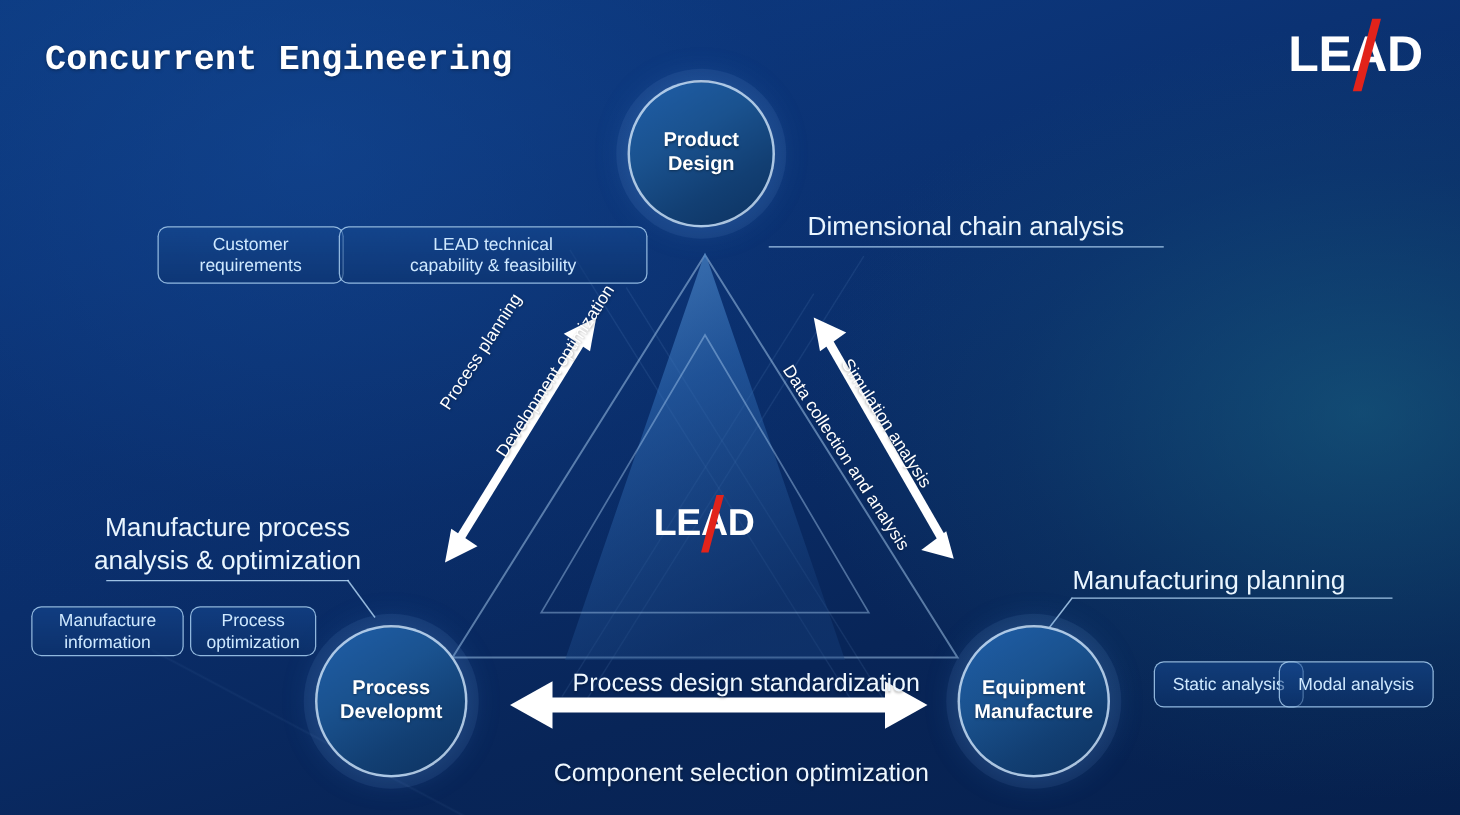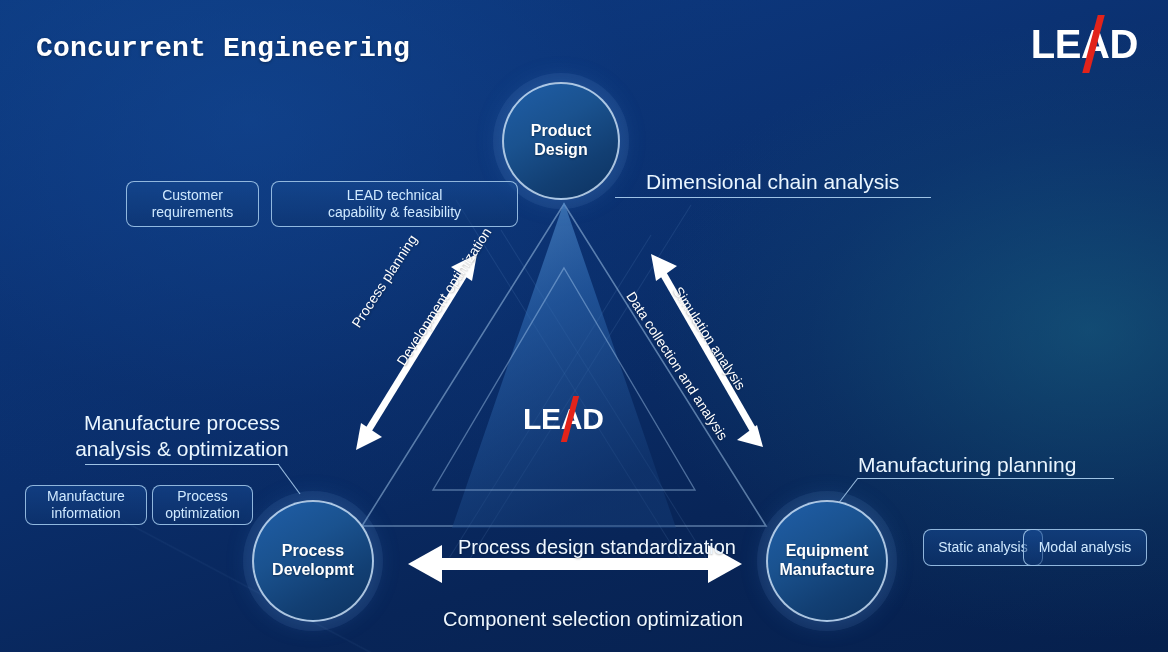--- a/index.html
+++ b/index.html
@@ -56,33 +56,33 @@
   
   .node{
     position:absolute;border-radius:50%;
     display:flex;align-items:center;justify-content:center;text-align:center;
     color:#ffffff;font-weight:bold;font-size:16px;line-height:1.18;
     background:linear-gradient(150deg, #1f5ea8 0%, #1a528f 38%, #123f73 70%, #0d3260 100%);
     border:2px solid rgba(197,220,243,.85);
     box-shadow:0 0 0 9px rgba(120,170,225,.10), 0 0 26px rgba(70,140,220,.28);
     text-shadow:0 1px 2px rgba(0,0,0,.4);
   }
-  #node-product{left:502px;top:82px;width:114px;height:114px;}
+  #node-product{left:502px;top:64px;width:114px;height:114px;}
   #node-process{left:252px;top:500px;width:118px;height:118px;}
   #node-equipment{left:766px;top:500px;width:118px;height:118px;}
 
   
   .pill{
     position:absolute;box-sizing:border-box;
     display:flex;align-items:center;justify-content:center;text-align:center;
     border:1px solid rgba(168,206,240,.85);border-radius:8px;
     background:linear-gradient(180deg, rgba(23,74,146,.55) 0%, rgba(14,52,110,.55) 100%);
     color:#cfe9ff;line-height:1.2;
   }
-  #pill-customer{left:126px;top:181px;width:133px;height:46px;font-size:14px;}
+  #pill-customer{left:126px;top:181px;width:149px;height:46px;font-size:14px;}
   #pill-leadtech{left:271px;top:181px;width:247px;height:46px;font-size:14px;}
   #pill-manuinfo{left:25px;top:485px;width:122px;height:40px;font-size:14px;}
   #pill-procopt{left:152px;top:485px;width:101px;height:40px;font-size:14px;}
   #pill-static{left:897px;top:529px;width:120px;height:37px;font-size:14px;margin-left:26px;}
   #pill-modal{left:1023px;top:529px;width:124px;height:37px;font-size:14px;}
 
   
   .callout{position:absolute;color:#eaf6ff;font-size:21px;line-height:1.55;white-space:nowrap;}
   #co-dim{left:646px;top:166px;}
   #co-manu{left:640px;top:201px;}

